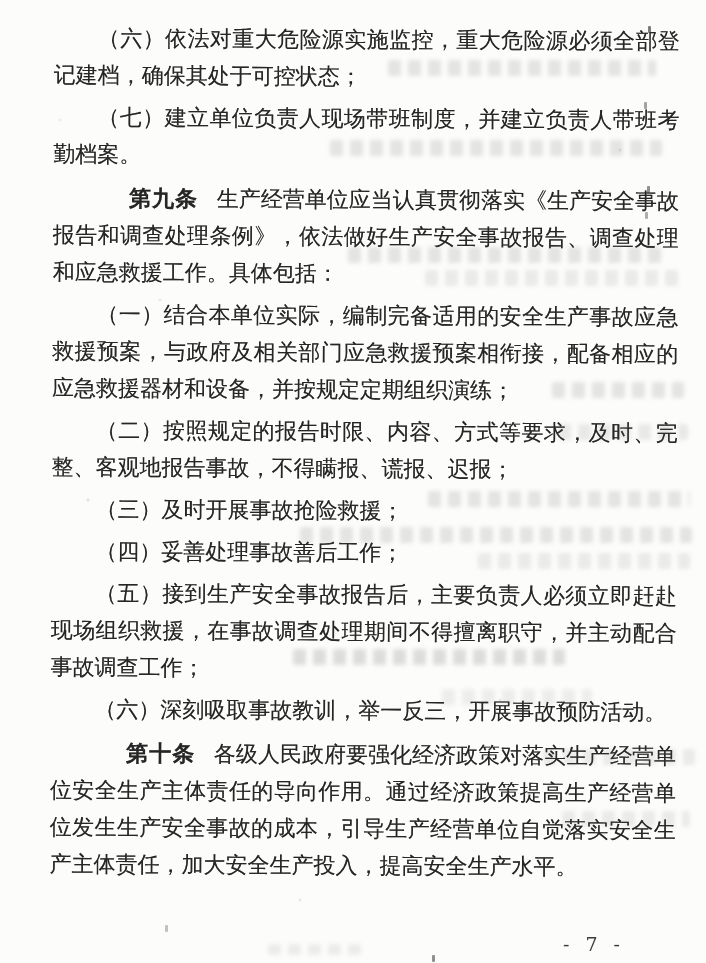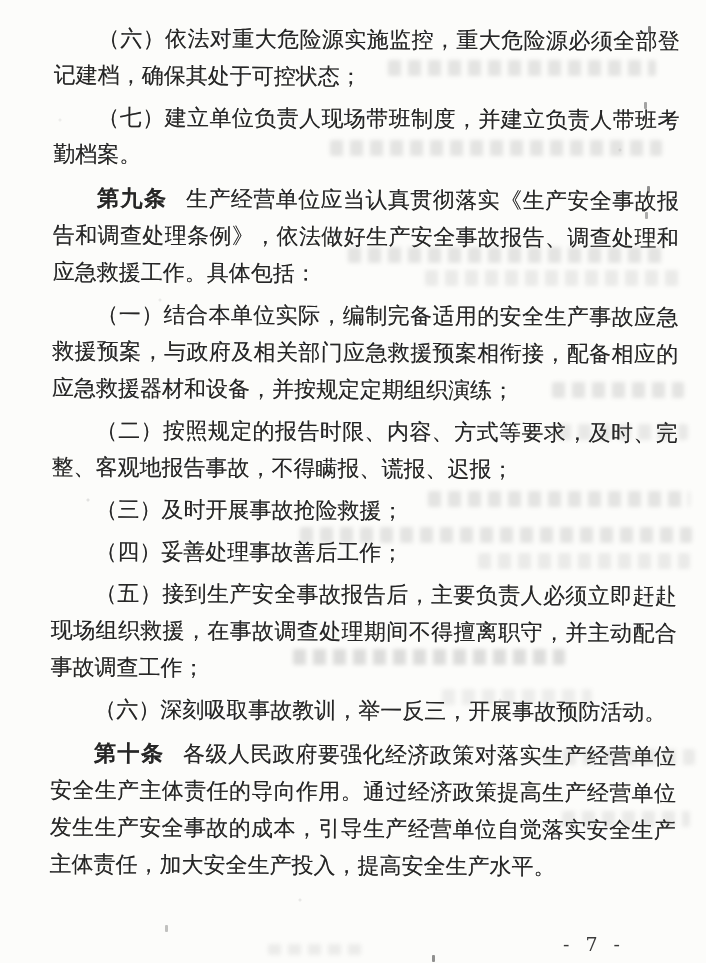--- a/index.html
+++ b/index.html
@@ -34,20 +34,21 @@
   .para {
     margin: 0 0 5px 0;
     text-indent: 44px;
   }
   .para.article { margin-top: 7px; }
   .lead {
     font-weight: bold;
     font-family: "DejaVu Sans", sans-serif;
     margin-right: 0.85em;
     letter-spacing: 1px;
+    margin-left: 32px;
   }
   .page-number {
     position: absolute;
     left: 563px;
     top: 933px;
     font-size: 19px;
     letter-spacing: 5px;
     color: #3a3a3a;
     font-family: "DejaVu Serif", serif;
   }

